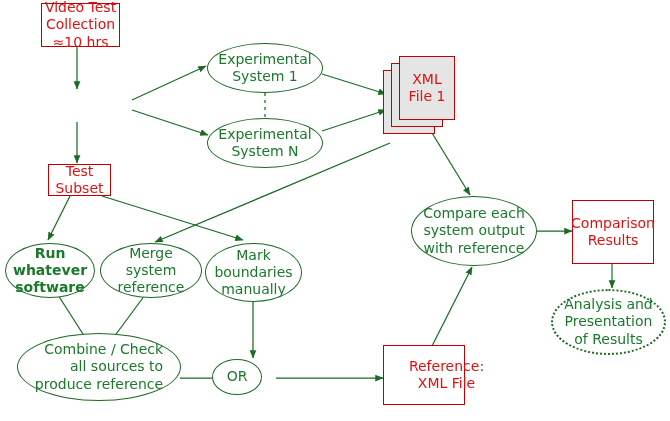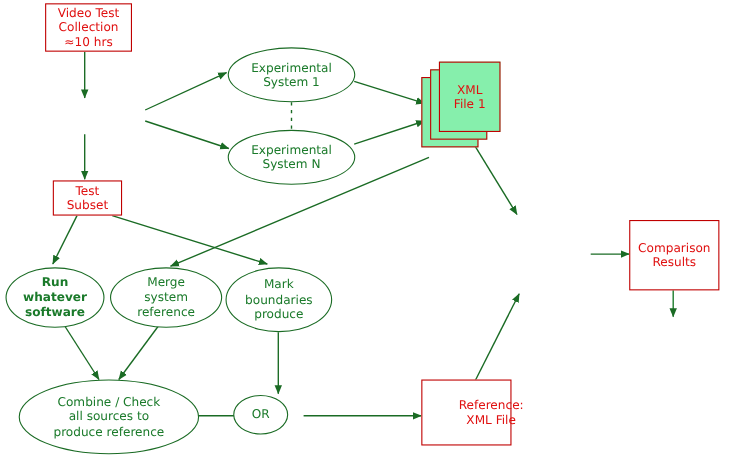--- a/index.html
+++ b/index.html
@@ -35,39 +35,39 @@
   .node-text {
     display: block;
     line-height: 1.22;
     white-space: pre-line;
   }
   
   .box {
     border: 1.5px solid #c00000;
     background: #ffffff;
     color: #e01010;
-    font-size: 11px;
+    font-size: 14px;
   }
   
   .ellipse {
     border: 1.3px solid #1a6b24;
     border-radius: 50%;
     background: #ffffff;
     color: #1a7a2a;
-    font-size: 11px;
+    font-size: 14px;
   }
   .ellipse-dotted {
     border-style: dotted;
     border-width: 2px;
   }
   
   .stack-sheet {
     position: absolute;
     border: 1.5px solid #c00000;
-    background: #86efac;
+    background: #e5e5e5;
     box-sizing: border-box;
   }
 </style>
 </head>
 <body>
 
 <div id="diagram-root">
 
   <svg id="edges-layer" viewBox="0 0 670 421" width="670" height="421" xmlns="http://www.w3.org/2000/svg">
     <defs>
@@ -158,38 +158,48 @@
 
   <div class="node ellipse" style="left:100px; top:243px; width:102px; height:55px;">
     <span class="node-text">Merge
 system
 reference</span>
   </div>
 
   <div class="node ellipse" style="left:205px; top:243px; width:97px; height:59px;">
     <span class="node-text">Mark
 boundaries
-produce</span>
-  </div>
-
-  <div class="node ellipse" style="left:17px; top:345px; width:164px; height:68px;">
+manually</span>
+  </div>
+
+  <div class="node ellipse" style="left:17px; top:333px; width:164px; height:68px;text-align:right;">
     <span class="node-text">Combine / Check
 all sources to
 produce reference</span>
   </div>
 
   <div class="node ellipse" style="left:212px; top:359px; width:50px; height:36px;">
     <span class="node-text">OR</span>
   </div>
 
   <div class="node box" style="left:383px; top:345px; width:82px; height:60px;padding-left:45px;">
     <span class="node-text">Reference:
 XML File</span>
   </div>
 
+  <div class="node ellipse" style="left:411px; top:196px; width:126px; height:70px;">
+    <span class="node-text">Compare each
+system output
+with reference</span>
+  </div>
 
   <div class="node box" style="left:572px; top:200px; width:82px; height:64px;">
     <span class="node-text">Comparison
 Results</span>
   </div>
 
+  <div class="node ellipse ellipse-dotted" style="left:551px; top:289px; width:115px; height:66px;">
+    <span class="node-text">Analysis and
+Presentation
+of Results</span>
+  </div>
 
 </div>
 
 </body></html>

